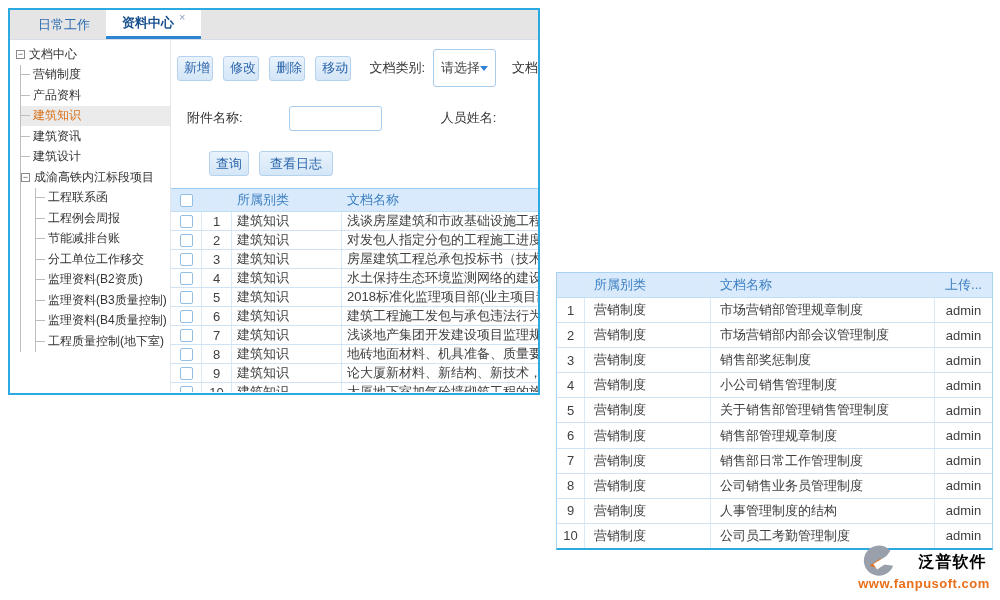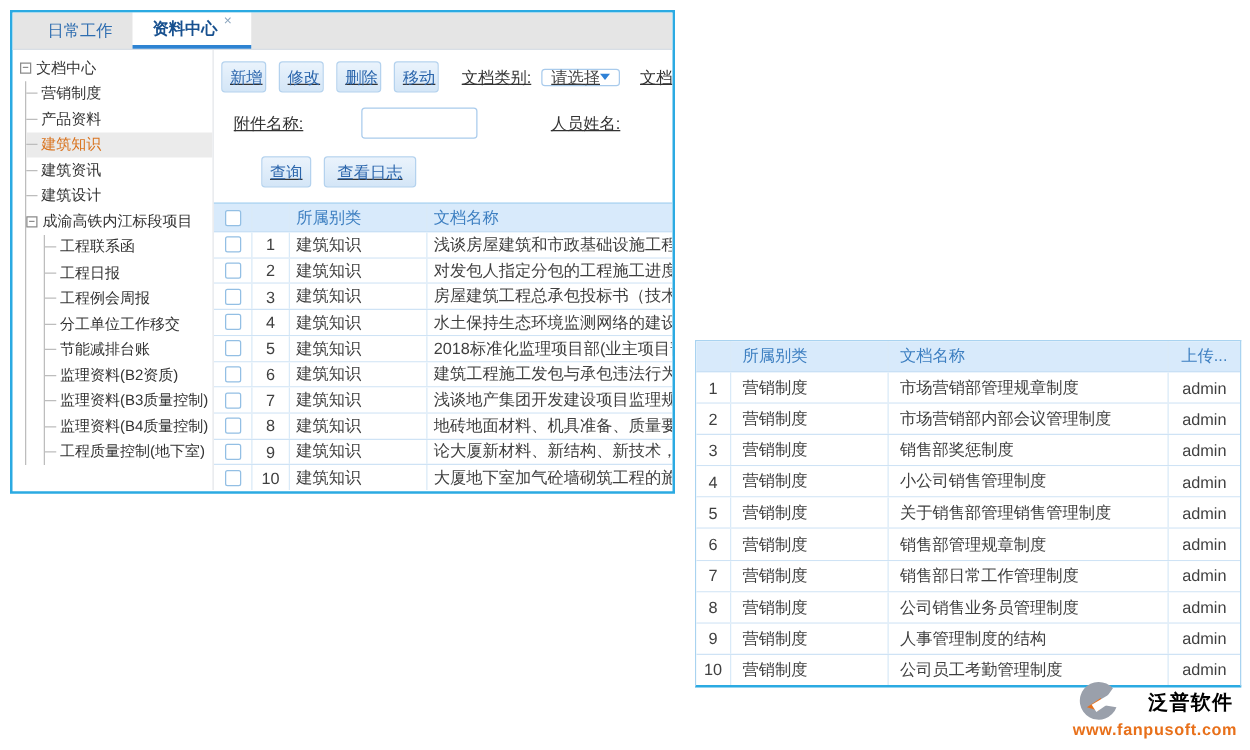--- a/index.html
+++ b/index.html
@@ -30,32 +30,32 @@
     flex:none; display:inline-flex; align-items:center; justify-content:center;
     font-size:9px; line-height:7px; color:#555; margin-right:4px; }
   .kids1 { margin-left:4px; border-left:1px solid #BDBDBD; }
   .kids2 { margin-left:14px; border-left:1px solid #BDBDBD; }
   .dash { width:9px; height:1px; background:#BDBDBD; flex:none; margin-right:3px; }
   .trow.sel { background:#EBEBEB; color:#D9731E; }
 
   
   .main { flex:1; overflow:hidden; display:flex; flex-direction:column;
     font-size:13px; color:#333; }
-  .frow { display:flex; align-items:center; white-space:nowrap;text-decoration:underline; }
+  .frow { display:flex; align-items:center; white-space:nowrap; }
   .frow1 { margin:9px 0 0 6px; }
   .frow2 { margin:12px 0 0 16px;gap:41px; }
   .frow3 { margin:14px 0 0 6px;padding-left:32px; }
   .btn { background:linear-gradient(#EAF3FC,#D4E6F7); border:1px solid #B4D2EE;
     border-radius:3px; color:#2C66AC; font-size:13px; height:25px;
     padding:0 6px; min-width:36px; cursor:pointer;
     font-family:"Liberation Sans","DejaVu Sans",sans-serif; }
   .btn + .btn { margin-left:10px; }
   .btn.wide { padding:0 10px; }
   .lbl { color:#333; }
-  .selbox { height:14px; border:1px solid #A9CBEC; border-radius:3px;
+  .selbox { height:38px; border:1px solid #A9CBEC; border-radius:3px;
     background:#fff; display:flex; align-items:center;
     justify-content:space-between; padding:4px 7px; color:#444; cursor:pointer; }
   .arrow { width:0; height:0; border-left:4px solid transparent;
     border-right:4px solid transparent; border-top:5px solid #2F81D6; }
   .txt { height:25px; border:1px solid #A9CBEC; border-radius:3px; width:93px;
     padding:0 6px; font-size:13px;
     font-family:"Liberation Sans","DejaVu Sans",sans-serif; }
 
   
   .ltable { margin-top:12px; flex:1; display:flex; flex-direction:column;
@@ -151,33 +151,29 @@
           <span class="pm">−</span>
           <span>成渝高铁内江标段项目</span>
         </div>
         <div class="kids2">
           <div class="trow">
             <span class="dash"></span>
             <span>工程联系函</span>
           </div>
           <div class="trow">
             <span class="dash"></span>
-            <span>工程日报</span>
-          </div>
-          <div class="trow">
-            <span class="dash"></span>
             <span>工程例会周报</span>
           </div>
           <div class="trow">
             <span class="dash"></span>
+            <span>节能减排台账</span>
+          </div>
+          <div class="trow">
+            <span class="dash"></span>
             <span>分工单位工作移交</span>
-          </div>
-          <div class="trow">
-            <span class="dash"></span>
-            <span>节能减排台账</span>
           </div>
           <div class="trow">
             <span class="dash"></span>
             <span>监理资料(B2资质)</span>
           </div>
           <div class="trow">
             <span class="dash"></span>
             <span>监理资料(B3质量控制)</span>
           </div>
           <div class="trow">

